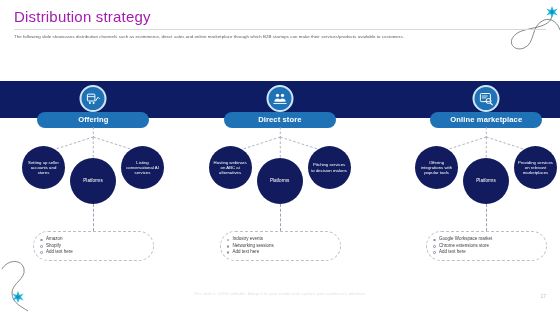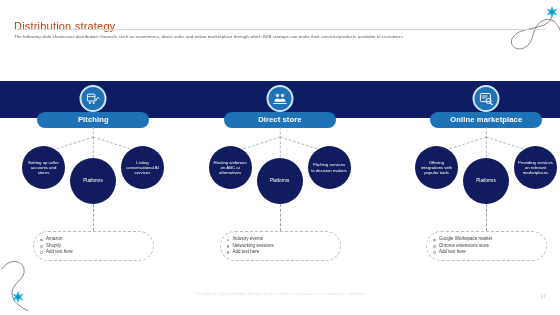--- a/index.html
+++ b/index.html
@@ -6,22 +6,22 @@
   body{
     width:560px;height:315px;overflow:hidden;
     background:#ffffff;
     font-family:"Liberation Sans","DejaVu Sans",sans-serif;
     position:relative;
   }
   .slide{position:absolute;inset:0;background:#fff;}
 
   
   .title{
-    position:absolute;left:14px;top:20px;
-    font-size:11px;color:#c2410c;font-weight:400;letter-spacing:.2px;
+    position:absolute;left:14px;top:8px;
+    font-size:15px;color:#a21caf;font-weight:400;letter-spacing:.2px;
   }
   .title-rule{
     position:absolute;left:14px;right:14px;top:29px;height:1px;background:#d8d8d8;
   }
   .subtitle{
     position:absolute;left:14px;top:34px;width:520px;
     font-size:4.4px;color:#5a5a5a;line-height:1.5;letter-spacing:.06px;
   }
 
   
@@ -139,21 +139,21 @@
   <div class="col col-0">
     <div class="icon-bubble">
       <svg width="15" height="15" viewBox="0 0 24 24">
         <rect x="3" y="5" width="12" height="11" rx="1.5" fill="none" stroke="#fff" stroke-width="1.6"></rect>
         <path d="M3 9 H15" stroke="#fff" stroke-width="1.4"></path>
         <path d="M16 16 l4 -6 l2 2" fill="none" stroke="#fff" stroke-width="1.6" stroke-linecap="round"></path>
         <circle cx="7" cy="19" r="1.6" fill="#fff"></circle>
         <circle cx="13" cy="19" r="1.6" fill="#fff"></circle>
       </svg>
     </div>
-    <div class="pill">Pitching</div>
+    <div class="pill">Offering</div>
     <svg class="conn" viewBox="0 0 186.6 36">
       <path d="M93.3 0 V10" stroke="#9aa0b5" stroke-width="0.8" stroke-dasharray="2.5 2" fill="none"></path>
       <path d="M93.3 10 L43.5 26" stroke="#9aa0b5" stroke-width="0.8" stroke-dasharray="2.5 2" fill="none"></path>
       <path d="M93.3 10 V33" stroke="#9aa0b5" stroke-width="0.8" stroke-dasharray="2.5 2" fill="none"></path>
       <path d="M93.3 10 L143 26" stroke="#9aa0b5" stroke-width="0.8" stroke-dasharray="2.5 2" fill="none"></path>
     </svg>
     <div class="circ circ-side circ-left">Setting up seller accounts and stores</div>
     <div class="circ circ-mid">Platforms</div>
     <div class="circ circ-side circ-right">Listing conversational AI services</div>
     <div class="stem"></div>

